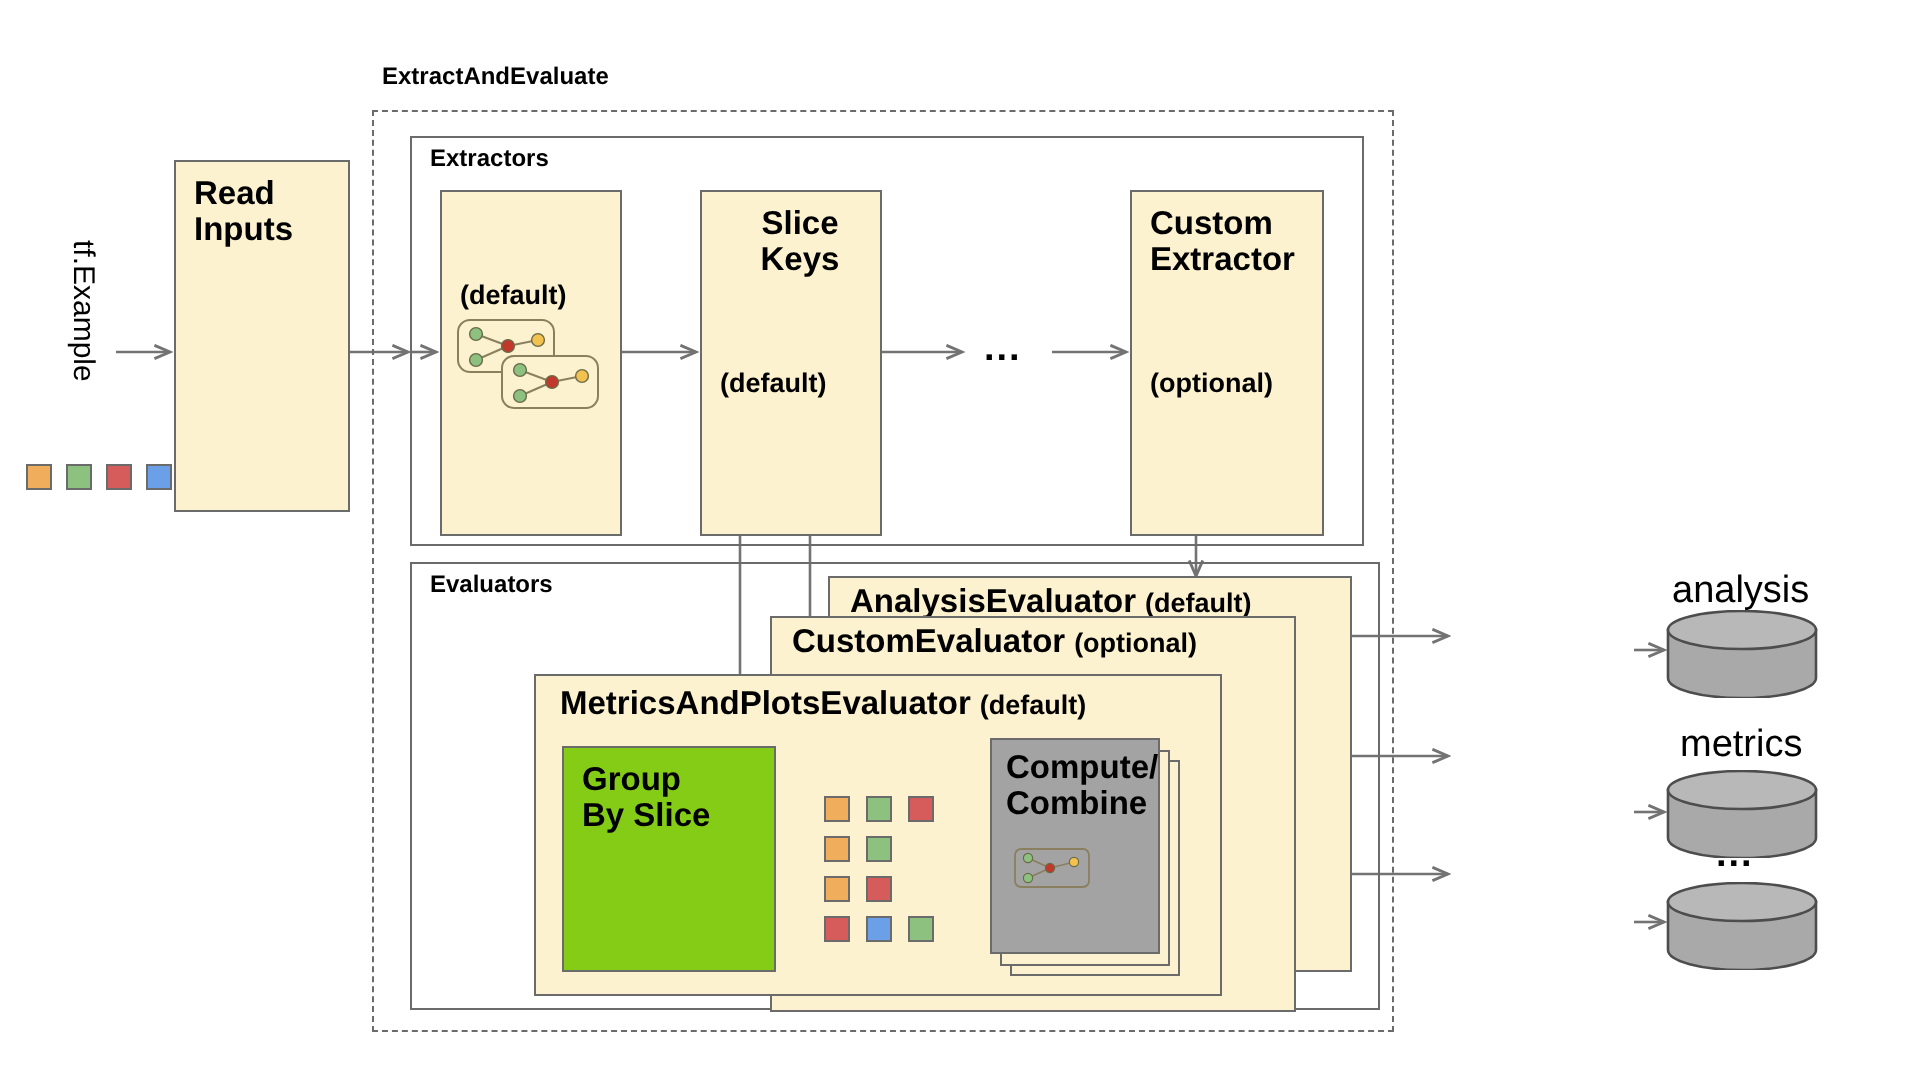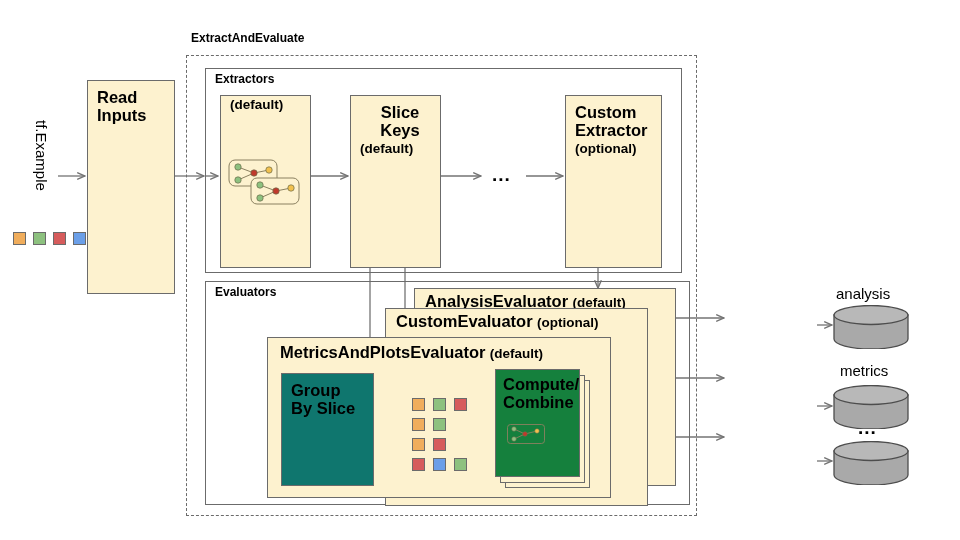--- a/index.html
+++ b/index.html
@@ -19,23 +19,23 @@
     border:1.3px solid #6b6b6b;
     box-sizing:border-box;
   }
   .dashbox{
     border:1.4px dashed #6b6b6b;
     box-sizing:border-box;
     background:transparent;
   }
 
   .btitle{font-weight:bold;font-size:16.5px;line-height:1.12;}
-  .bsub{font-weight:bold;font-size:13.5px;line-height:1.15;}
+  .bsub{font-weight:bold;font-size:13.5px;line-height:1.15;margin-top:43px;}
   .grouptitle{font-weight:bold;font-size:12px;line-height:1.1;}
-  .plain{font-weight:normal;font-size:15px;}
+  .plain{font-weight:normal;font-size:19px;}
 
   .pad{padding:7px 0 0 9px;}
 
   
   .vlabel{
     font-size:15px;
     transform:rotate(90deg);
     transform-origin:left top;
     white-space:nowrap;
   }
@@ -111,21 +111,21 @@
 
   <div class="abs vlabel" style="left:50px;top:120px;">tf.Example</div>
 
   <div class="tfchips" style="left:13px;top:232px;">
     <span class="chip" style="background:#f0ad5c;"></span>
     <span class="chip" style="background:#8dc17f;"></span>
     <span class="chip" style="background:#d65c5c;"></span>
     <span class="chip" style="background:#6b9fe8;"></span>
   </div>
 
-  <div class="abs ybox" style="left:87px;top:80px;width:88px;height:214px;">
+  <div class="abs ybox" style="left:87px;top:80px;width:88px;height:176px;">
     <div class="btitle pad" style="white-space:pre-line;">Read
 Inputs</div>
   </div>
 
   <div class="abs grouptitle" style="left:191px;top:32px;">ExtractAndEvaluate</div>
 
   <div class="abs dashbox" style="left:186px;top:55px;width:511px;height:461px;"></div>
 
   <div class="abs wbox" style="left:205px;top:68px;width:477px;height:205px;">
     <div class="grouptitle" style="padding:4px 0 0 9px;">Extractors</div>
@@ -192,21 +192,21 @@
     </div>
   </div>
 
   <div class="abs ybox" style="left:267px;top:337px;width:344px;height:161px;">
     <div style="padding:5px 0 0 12px;white-space:nowrap;">
       <span class="btitle">MetricsAndPlotsEvaluator</span>
       <span class="bsub">(default)</span>
     </div>
   </div>
 
-  <div class="abs wbox" style="left:281px;top:373px;width:93px;height:113px;background:#0f766e;">
+  <div class="abs wbox" style="left:281px;top:373px;width:107px;height:113px;background:#84cc16;">
     <div class="btitle pad" style="white-space:pre-line;">Group
 By Slice</div>
   </div>
 
   <div class="chiprow" style="left:412px;top:398px;">
     <span class="chip" style="background:#f0ad5c;"></span>
     <span class="chip" style="background:#8dc17f;"></span>
     <span class="chip" style="background:#d65c5c;"></span>
   </div>
   <div class="chiprow" style="left:412px;top:418px;">
@@ -218,21 +218,21 @@
     <span class="chip" style="background:#d65c5c;"></span>
   </div>
   <div class="chiprow" style="left:412px;top:458px;">
     <span class="chip" style="background:#d65c5c;"></span>
     <span class="chip" style="background:#6b9fe8;"></span>
     <span class="chip" style="background:#8dc17f;"></span>
   </div>
 
   <div class="abs wbox" style="left:505px;top:380px;width:85px;height:108px;background:#fdf2cf;"></div>
   <div class="abs wbox" style="left:500px;top:375px;width:85px;height:108px;background:#fdf2cf;"></div>
-  <div class="abs wbox" style="left:495px;top:369px;width:85px;height:108px;background:#15803d;">
+  <div class="abs wbox" style="left:495px;top:369px;width:85px;height:108px;background:#a3a3a3;">
     <div class="btitle" style="white-space:pre-line;padding:5px 0 0 7px;">Compute/
 Combine</div>
 
     <svg class="neticon" style="left:10px;top:53px;" width="46" height="22" viewBox="0 0 46 22">
       <g stroke="#8a8060" stroke-width="0.9" fill="none">
         <rect x="1.5" y="1.5" width="37" height="19" rx="3"></rect>
         <line x1="8" y1="6" x2="19" y2="11"></line>
         <line x1="8" y1="16" x2="19" y2="11"></line>
         <line x1="19" y1="11" x2="31" y2="8"></line>
       </g>

